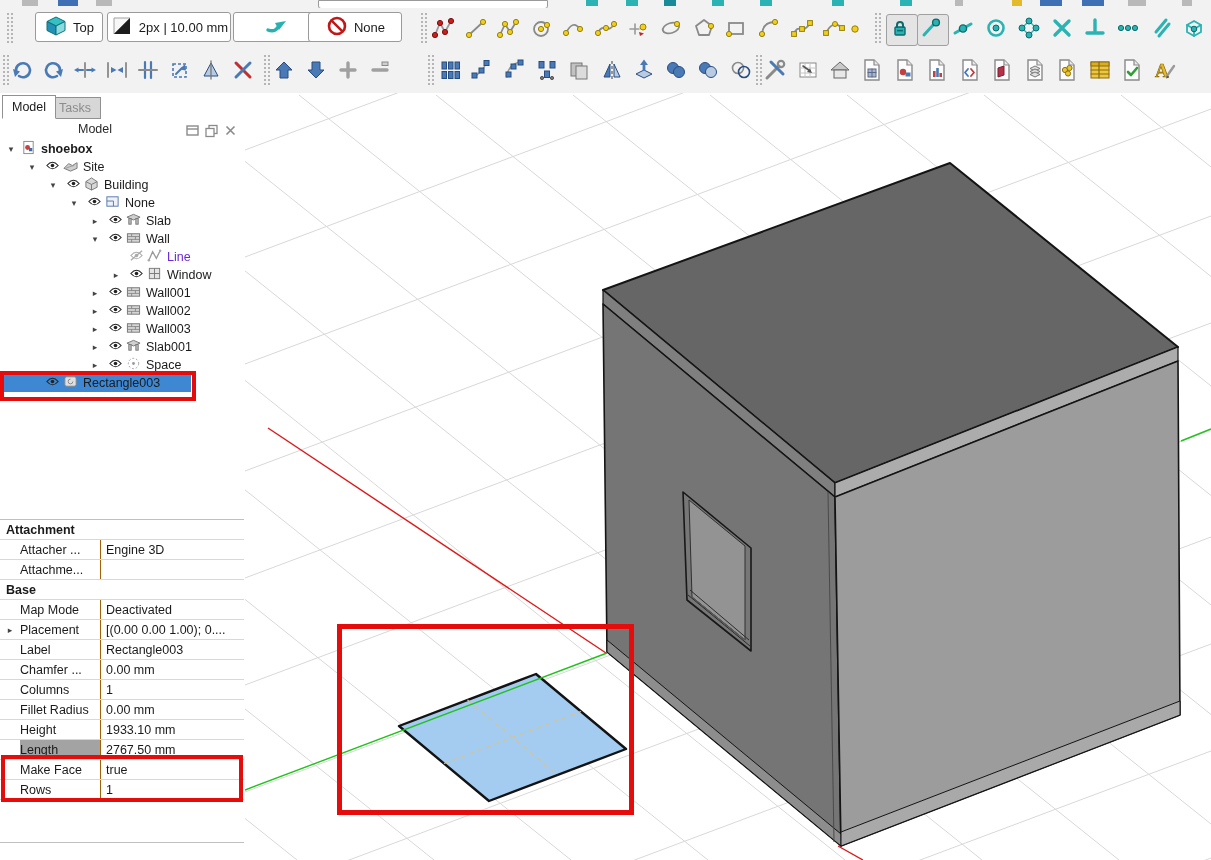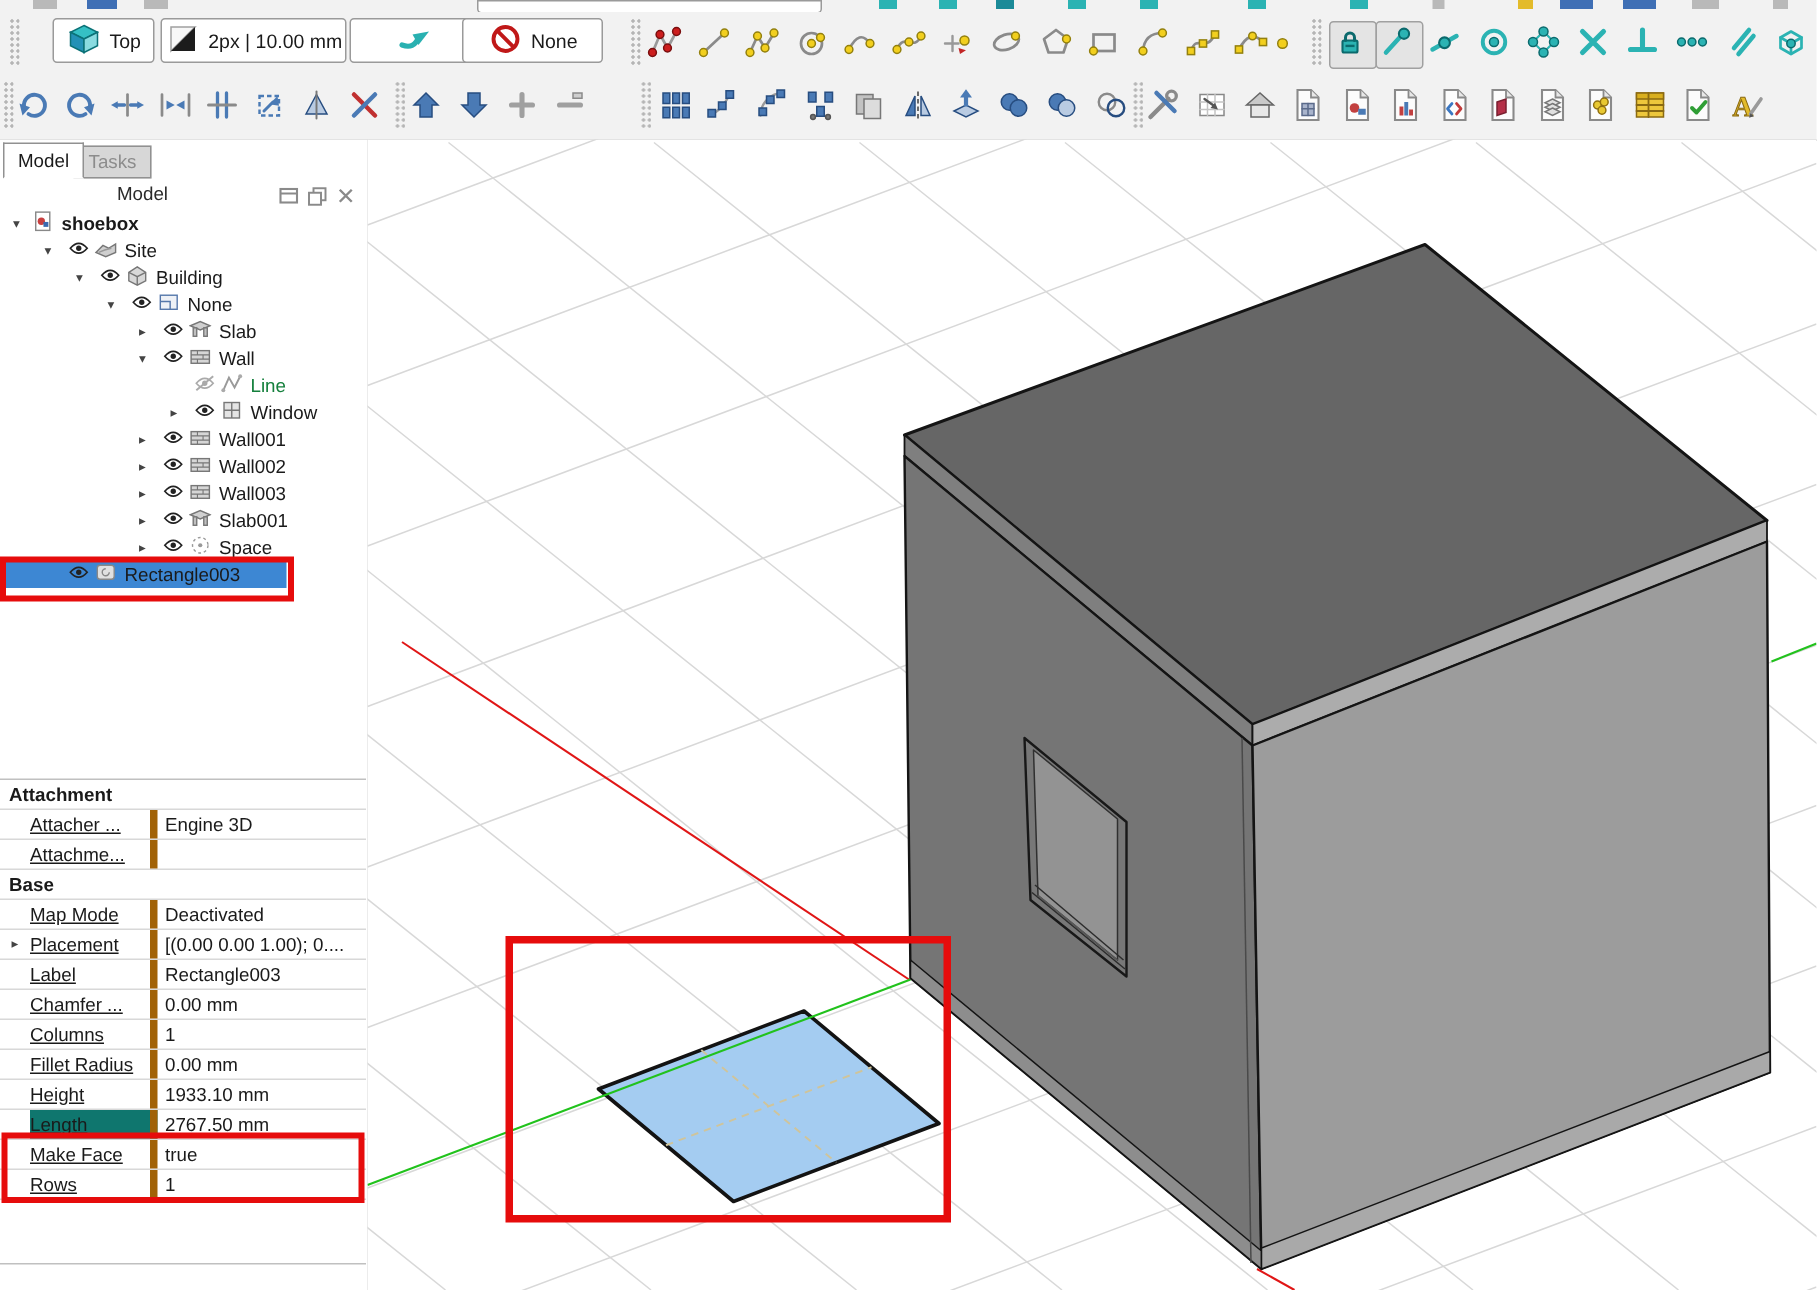--- a/index.html
+++ b/index.html
@@ -24,30 +24,30 @@
   #treeheader{left:0;top:27px;width:244px;height:20px;}
   #treetitle{position:absolute;left:0;top:2px;width:190px;text-align:center;color:#2a2a2a;font-size:12.5px;}
   .winbtn{position:absolute;top:3px;width:15px;height:15px;}
   #tree{left:0;top:47px;width:244px;height:375px;overflow:hidden;}
   .tree-row{position:relative;height:18px;display:flex;align-items:center;font-size:12.5px;white-space:nowrap;}
   .tree-row.selected{background:linear-gradient(#3d87d3,#3d87d3) no-repeat 4px 0 / 187px 100%;}
   .tree-row .exp{display:inline-block;width:14px;font-size:9px;color:#444;text-align:center;flex:none;}
   .tree-row .spc{display:inline-block;flex:none;}
   .tree-row .lbl{margin-left:5px;}
   .tree-row .lbl.bold{font-weight:bold;}
-  .tree-row .lbl.dim{color:#15803d;}
+  .tree-row .lbl.dim{color:#6d28d9;}
   .tree-row svg{flex:none;margin-left:3px;}
   
   #props{left:0;top:426px;width:244px;height:322px;border-top:1px solid #c0c0c0;border-bottom:1px solid #c0c0c0;}
   .prow{position:relative;height:19px;border-bottom:1px solid #d8d8d8;display:flex;align-items:center;font-size:12.5px;}
   .prow.header{font-weight:bold;padding-left:6px;}
   .prow .gut{width:20px;flex:none;height:100%;display:flex;align-items:center;justify-content:center;font-size:9px;color:#444;}
-  .prow .pname{width:80px;flex:none;height:100%;display:flex;align-items:center;border-right:5px solid #a16207;overflow:hidden;text-decoration:underline;}
+  .prow .pname{width:80px;flex:none;height:100%;display:flex;align-items:center;border-right:1px solid #a16207;overflow:hidden;}
   .prow .pval{flex:1;height:100%;display:flex;align-items:center;padding-left:5px;overflow:hidden;}
-  .prow .pname.selblue{background:#0f766e;}
+  .prow .pname.selblue{background:#a3a3a3;}
   
   #viewport{left:245px;top:93px;width:966px;height:767px;background:#fff;}
   
   .redbox{position:absolute;border:4px solid #e60c0c;z-index:50;pointer-events:none;}
 </style>
 </head>
 <body>
 
 <div id="topstrip" class="abs">
   <div class="frag" style="left:22px;width:16px;background:#b9b9b9;"></div>

